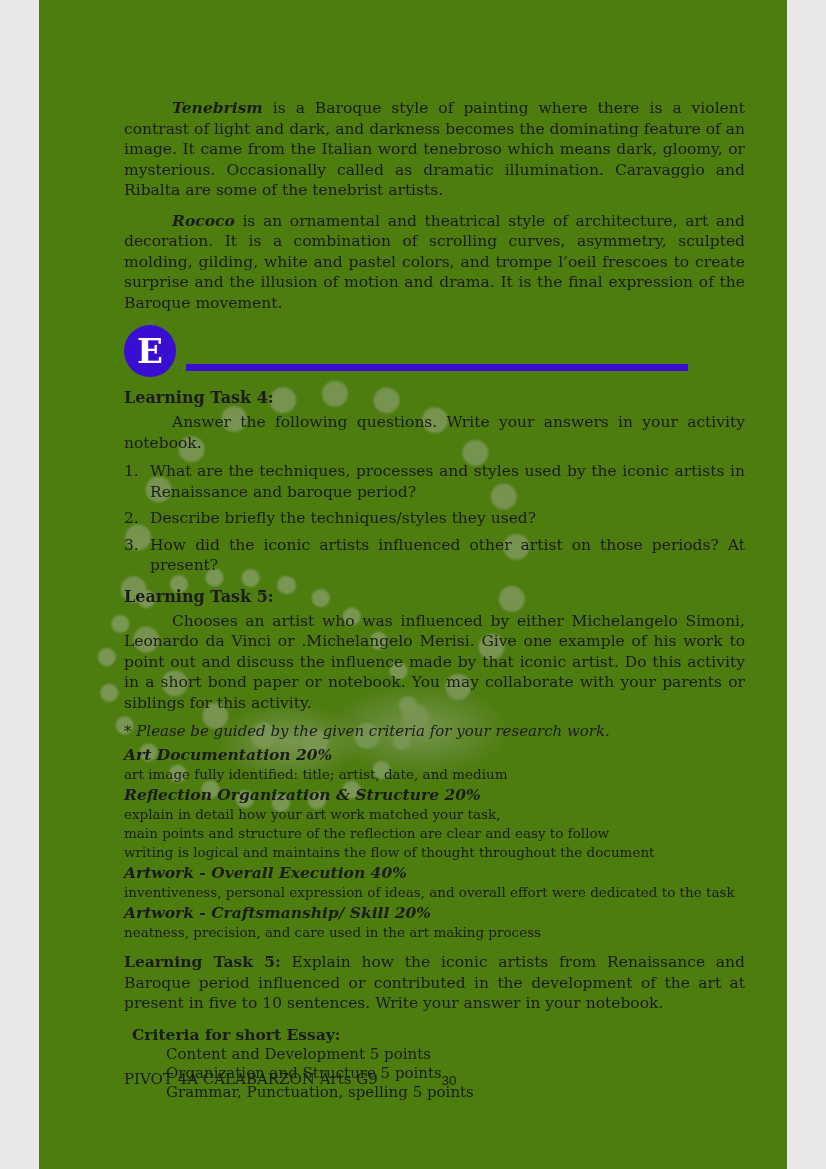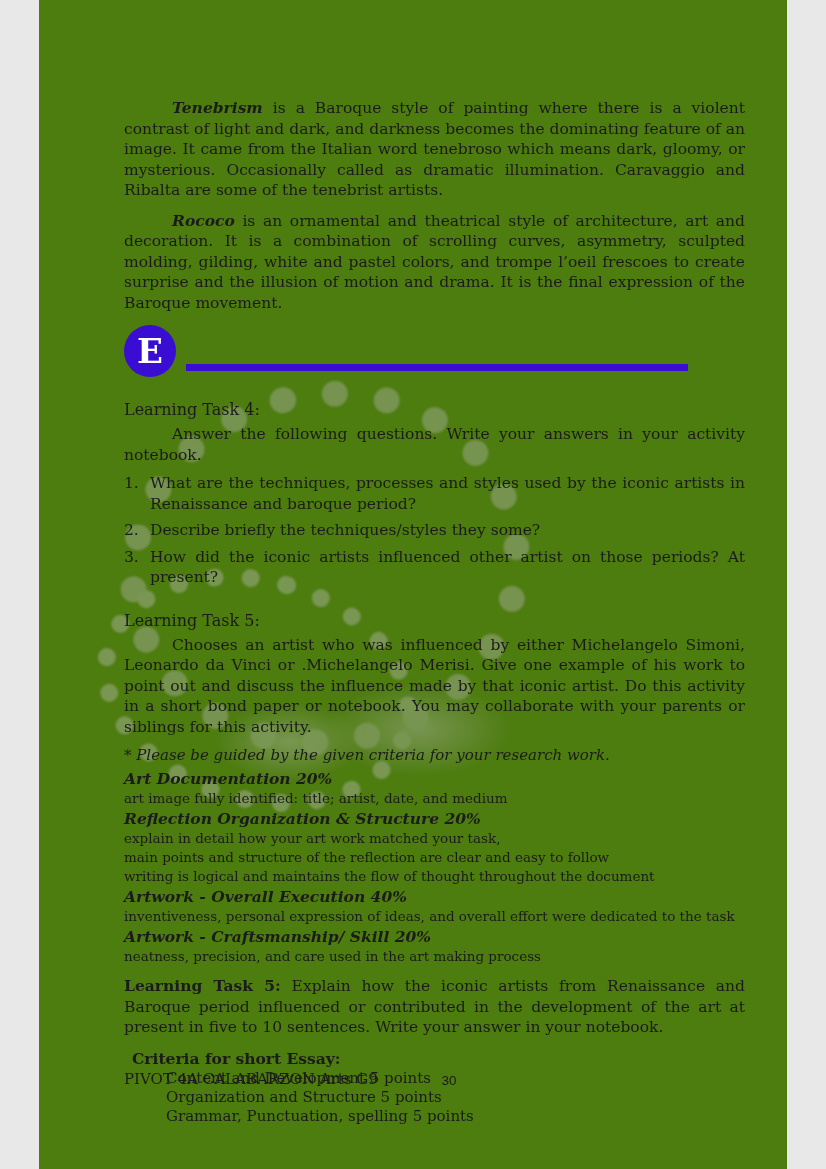--- a/index.html
+++ b/index.html
@@ -44,24 +44,24 @@
   }
   .marker-line {
     height: 7px;
     background: #3a0dd3;
     width: 502px;
     margin-left: 10px;
     margin-bottom: 6px;
   }
 
   .task-heading {
-    font-weight: normal;
+    font-weight: bold;
     font-size: 16px;
     line-height: 21px;
-    margin: 22px 0 4px 0;
+    margin: 10px 0 4px 0;
   }
   .intro-par {
     font-size: 15.5px;
     line-height: 20.5px;
     text-align: justify;
     text-indent: 48px;
     margin: 0 0 8px 0;
   }
   .q-list { margin: 0 0 4px 0; }
   .q-item {
@@ -196,21 +196,21 @@
 
     <p class="intro-par">Answer the following questions. Write your answers in your activity notebook.</p>
 
     <div class="q-list">
       <div class="q-item">
         <span class="q-num">1.</span>
         <span class="q-text">What are the techniques, processes and styles used by the iconic artists in Renaissance and baroque period?</span>
       </div>
       <div class="q-item">
         <span class="q-num">2.</span>
-        <span class="q-text">Describe briefly the techniques/styles they some?</span>
+        <span class="q-text">Describe briefly the techniques/styles they used?</span>
       </div>
       <div class="q-item">
         <span class="q-num">3.</span>
         <span class="q-text">How did the iconic artists influenced other artist on those periods? At present?</span>
       </div>
     </div>
 
     <div class="task-heading">Learning Task 5:</div>
 
     <p class="intro-par">Chooses an artist who was influenced by either Michelangelo Simoni, Leonardo da Vinci or .Michelangelo Merisi. Give one example of his work to point out and discuss the influence made by that iconic artist. Do this activity in a short bond paper or notebook. You may collaborate with your parents or siblings for this activity.</p>

